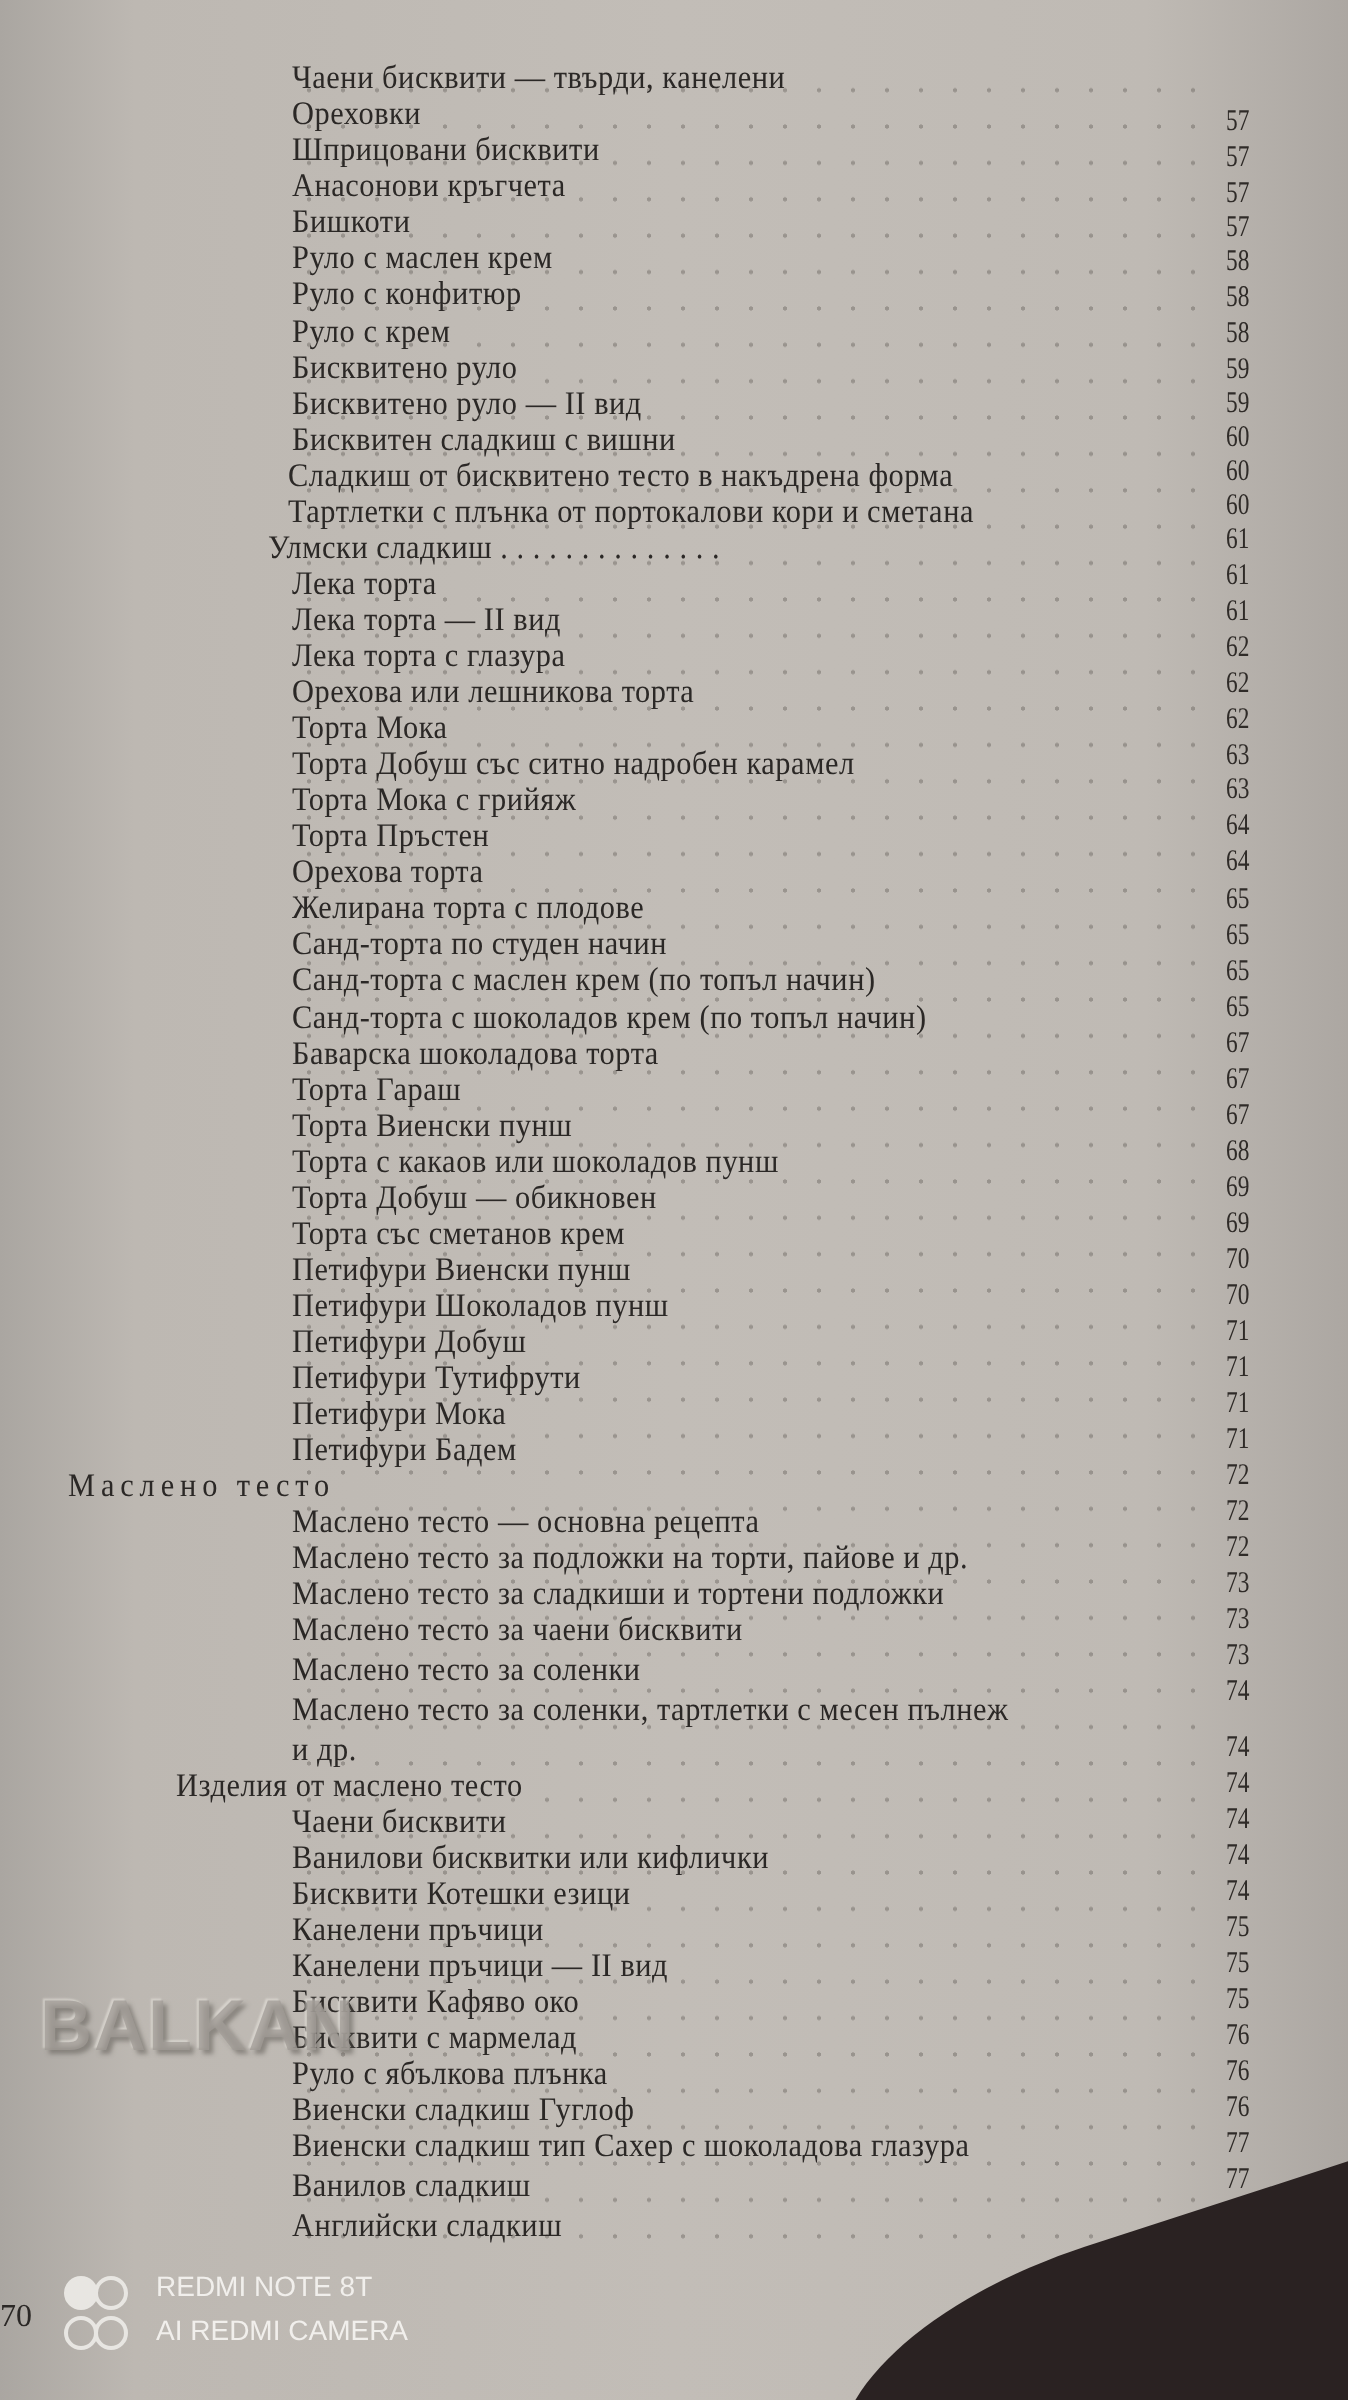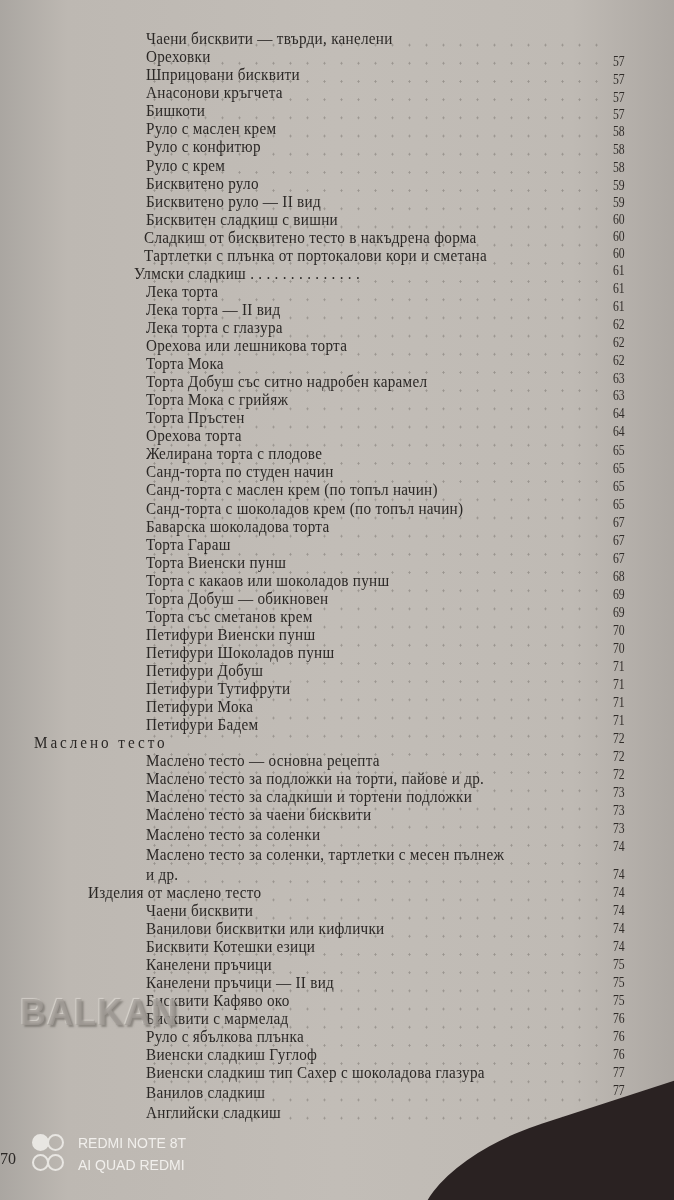--- a/index.html
+++ b/index.html
@@ -38,21 +38,21 @@
   .watermark {
     position: absolute; left: 20px; top: 995px; font-family: "Liberation Sans", sans-serif;
     color: rgba(160,155,150,0.75); font-weight: bold;
     text-shadow: 2px 2px 2px rgba(90,85,80,0.5), -1px -1px 1px rgba(230,226,220,0.6);
   }
   .wm-top { font-size: 36px; letter-spacing: 1px; line-height: 36px; }
   .wm-mid { font-size: 92px; line-height: 80px; margin-left: -4px; }
   .camera {
     position: absolute; left: 30px; top: 1132px; color: #f1efec;
     font-family: "Liberation Sans", sans-serif; font-size: 14px; line-height: 22px;
-    display: flex; gap: 12px; align-items: flex-start;
+    display: flex; gap: 12px; align-items: flex-end;
   }
   .cam-logo { width: 36px; height: 40px; position: relative; }
   .cam-logo span {
     position: absolute; width: 13px; height: 13px; border: 2px solid #e8e6e2; border-radius: 50%;
   }
 </style>
 </head>
 <body>
 
 <div class="page">
@@ -186,18 +186,18 @@
 
   <div class="camera">
     <div class="cam-logo">
       <span style="left:2px;top:2px;background:#e8e6e2;"></span>
       <span style="left:17px;top:2px;"></span>
       <span style="left:2px;top:22px;"></span>
       <span style="left:17px;top:22px;"></span>
     </div>
     <div>
       <div>REDMI NOTE 8T</div>
-      <div>AI QUAD REDMI</div>
+      <div>AI REDMI CAMERA</div>
     </div>
   </div>
 
   <div class="shadow-corner"></div>
 </div>
 
 </body></html>

